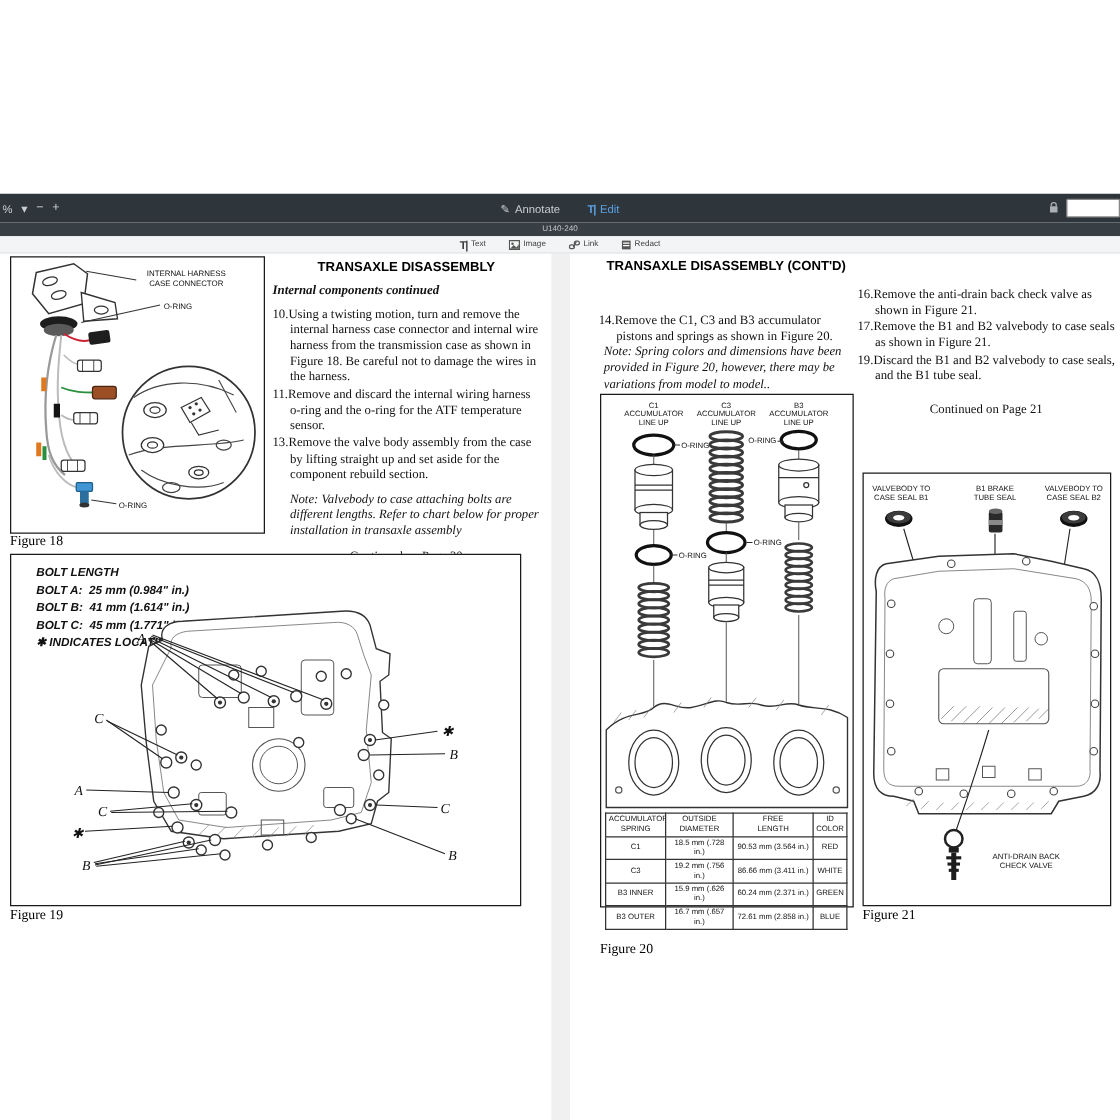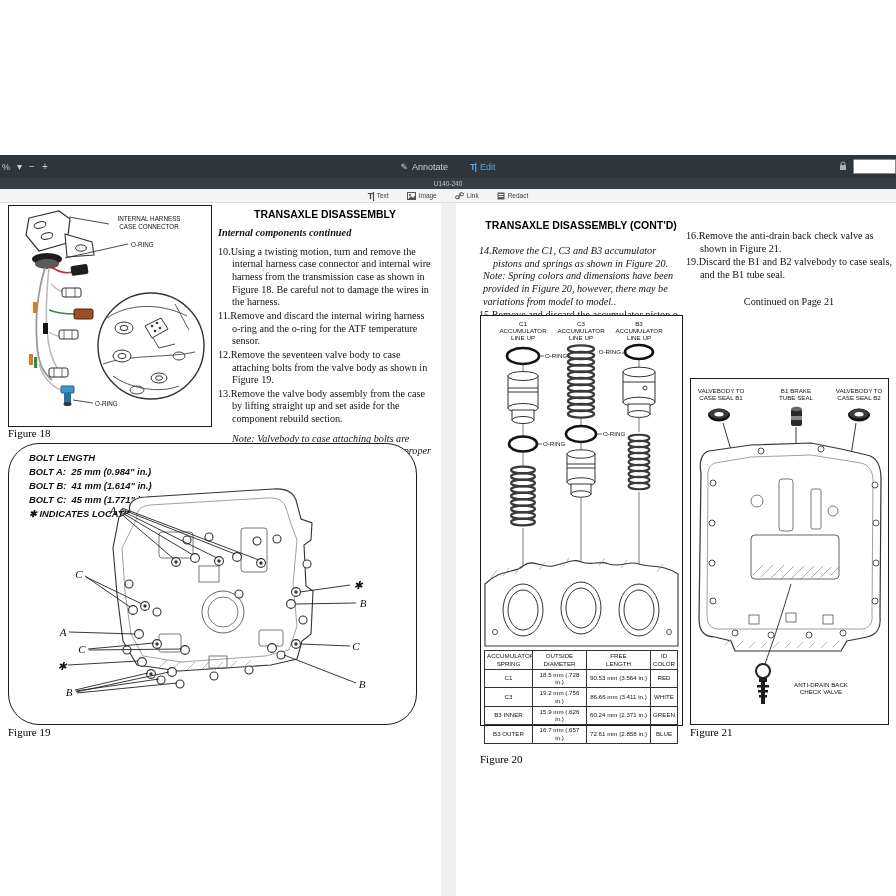--- a/index.html
+++ b/index.html
@@ -191,27 +191,26 @@
         <ellipse cx="128" cy="184" rx="7" ry="4" fill="none" stroke="#444"></ellipse>
       </svg>
     </div>
     <div class="caption" style="left:8px;top:224px;width:202px;">Figure 18</div>
 
     <div class="textcol" style="left:218px;top:5px;width:214px;">
       <div class="heading">TRANSAXLE DISASSEMBLY</div>
       <div class="subhead">Internal components continued</div>
       <div class="step" style="margin-top:6px;"><span>10.</span><span>Using a twisting motion, turn and remove the internal harness case connector and internal wire harness from the transmission case as shown in Figure 18. Be careful not to damage the wires in the harness.</span></div>
       <div class="step"><span>11.</span><span>Remove and discard the internal wiring harness o-ring and the o-ring for the ATF temperature sensor.</span></div>
-      <div class="step"><span>12.</span><span>Remove the seventeen valve body to case attaching bolts from the valve body as shown in Figure 19.</span></div>
       <div class="step"><span>13.</span><span>Remove the valve body assembly from the case by lifting straight up and set aside for the component rebuild section.</span></div>
       <div class="bignote">Note: Valvebody to case attaching bolts are different lengths. Refer to chart below for proper installation in transaxle assembly</div>
       <div class="continued">Continued on Page 20</div>
     </div>
 
-    <div class="figbox" style="left:8px;top:240px;width:407px;height:280px;border-radius:31px;">
+    <div class="figbox" style="left:8px;top:240px;width:407px;height:280px;">
       <div class="boltblock"><span style="display:block">BOLT LENGTH</span><span style="display:block">BOLT A:  25 mm (0.984" in.)</span><span style="display:block">BOLT B:  41 mm (1.614" in.)</span><span style="display:block">BOLT C:  45 mm (1.771" in.)</span><span style="display:block">✱ INDICATES LOCATING BOLT</span></div>
       <svg width="407" height="280" viewBox="0 0 407 280" style="position:absolute;left:0;top:0">
 
         <path d="M121,68 C118,58 127,53 137,53 L264,45 C276,44 284,48 287,56 L292,75 L303,79 L302,96 L295,101 L297,142 L304,147 L302,190 L293,197 L288,215 L262,221 L170,227 L128,221 L114,197 L108,150 L104,104 L110,73 Z" fill="#fff" stroke="#333" stroke-width="1.1"></path>
         <path d="M128,74 C126,66 133,62 141,61 L258,54 C268,53 275,57 277,64 L282,80 L288,96 L284,140 L288,182 L280,206 L256,212 L172,218 L134,212 L122,190 L116,148 L113,104 Z" fill="none" stroke="#777" stroke-width="0.7"></path>
 
         <rect x="150" y="88" width="34" height="26" rx="3" fill="none" stroke="#555" stroke-width="0.8"></rect>
         <rect x="232" y="84" width="26" height="44" rx="3" fill="none" stroke="#555" stroke-width="0.8"></rect>
         <rect x="190" y="122" width="20" height="16" fill="none" stroke="#555" stroke-width="0.8"></rect>
         <circle cx="214" cy="168" r="21" fill="none" stroke="#555" stroke-width="0.9"></circle>
@@ -295,23 +294,23 @@
         <text class="ltr" x="54" y="192" text-anchor="middle">A</text>
         <text class="ltr" x="73" y="209" text-anchor="middle">C</text>
         <text class="ltr" x="53" y="226" text-anchor="middle" font-size="9">✱</text>
         <text class="ltr" x="60" y="252" text-anchor="middle">B</text>
         <text class="ltr" x="347" y="206" text-anchor="middle">C</text>
         <text class="ltr" x="353" y="244" text-anchor="middle">B</text>
       </svg>
     </div>
     <div class="caption" style="left:8px;top:523px;width:407px;">Figure 19</div>
 
-    <div class="textcol" style="left:479px;top:16px;width:204px;">
+    <div class="textcol" style="left:479px;top:4px;width:204px;">
       <div class="heading">TRANSAXLE DISASSEMBLY (CONT'D)</div>
-      <div class="step" style="margin-top:13px;font-style:italic;"><span>14.</span><span>Remove the C1, C3 and B3 accumulator pistons and springs as shown in Figure 20.</span></div>
+      <div class="step" style="margin-top:31px;"><span>14.</span><span>Remove the C1, C3 and B3 accumulator pistons and springs as shown in Figure 20.</span></div>
       <div class="stepnote">Note: Spring colors and dimensions have been provided in Figure 20, however, there may be variations from model to model..</div>
       <div class="step"><span>15.</span><span>Remove and discard the accumulator piston o-rings.</span></div>
     </div>
 
     <div class="figbox" style="left:480px;top:112px;width:201px;height:409px;">
       <svg width="201" height="332" viewBox="0 0 201 332" style="position:absolute;left:0;top:0">
 
         <text x="42" y="10" font-size="6.2" text-anchor="middle">C1</text>
         <text x="42" y="17" font-size="6.2" text-anchor="middle">ACCUMULATOR</text>
         <text x="42" y="24" font-size="6.2" text-anchor="middle">LINE UP</text>
@@ -473,20 +472,21 @@
               <td>72.61 mm (2.858 in.)</td>
               <td>BLUE</td>
             </tr>
       </tbody>
         </table>
     </div>
     <div class="caption" style="left:480px;top:524px;width:201px;margin-top:26px;">Figure 20</div>
 
     <div class="textcol" style="left:686px;top:26px;width:206px;">
       <div class="step"><span>16.</span><span>Remove the anti-drain back check valve as shown in Figure 21.</span></div>
+      <div class="step"><span>17.</span><span>Remove the B1 and B2 valvebody to case seals as shown in Figure 21.</span></div>
       <div class="step"><span>19.</span><span>Discard the B1 and B2 valvebody to case seals, and the B1 tube seal.</span></div>
       <div class="continued" style="margin-top:14px;">Continued on Page 21</div>
     </div>
 
     <div class="figbox" style="left:690px;top:175px;width:197px;height:345px;">
       <svg width="197" height="345" viewBox="0 0 197 345">
         <text x="30" y="14" font-size="6.2" text-anchor="middle">VALVEBODY TO</text>
         <text x="30" y="21" font-size="6.2" text-anchor="middle">CASE SEAL B1</text>
         <text x="105" y="14" font-size="6.2" text-anchor="middle">B1 BRAKE</text>
         <text x="105" y="21" font-size="6.2" text-anchor="middle">TUBE SEAL</text>

